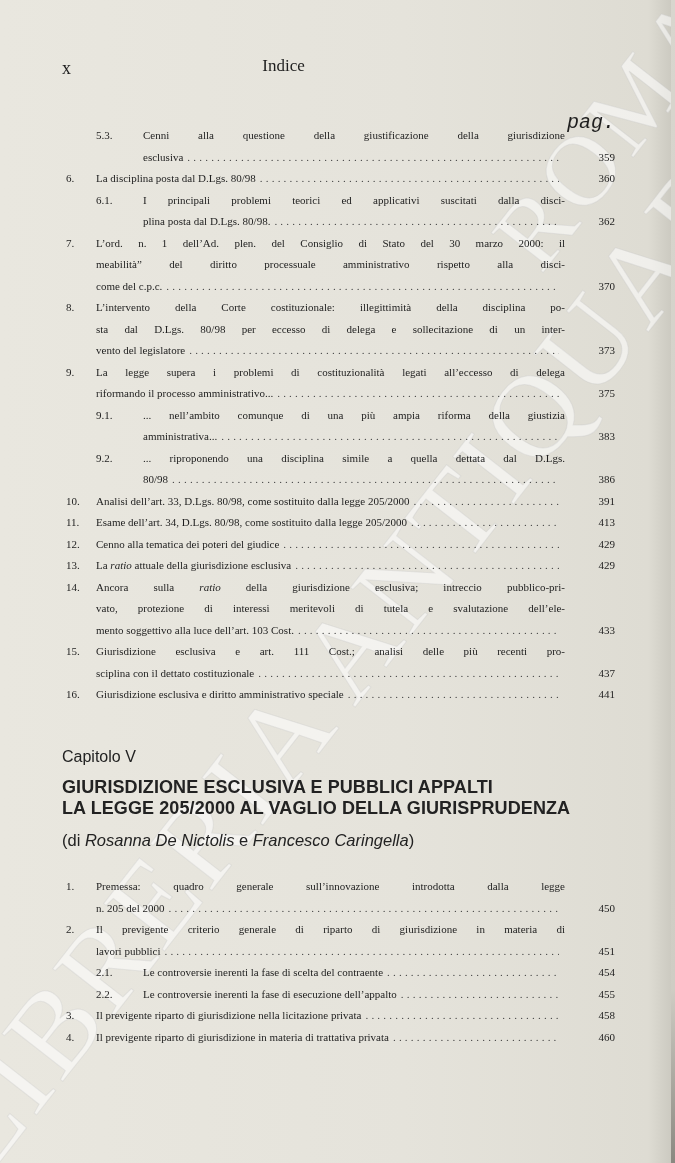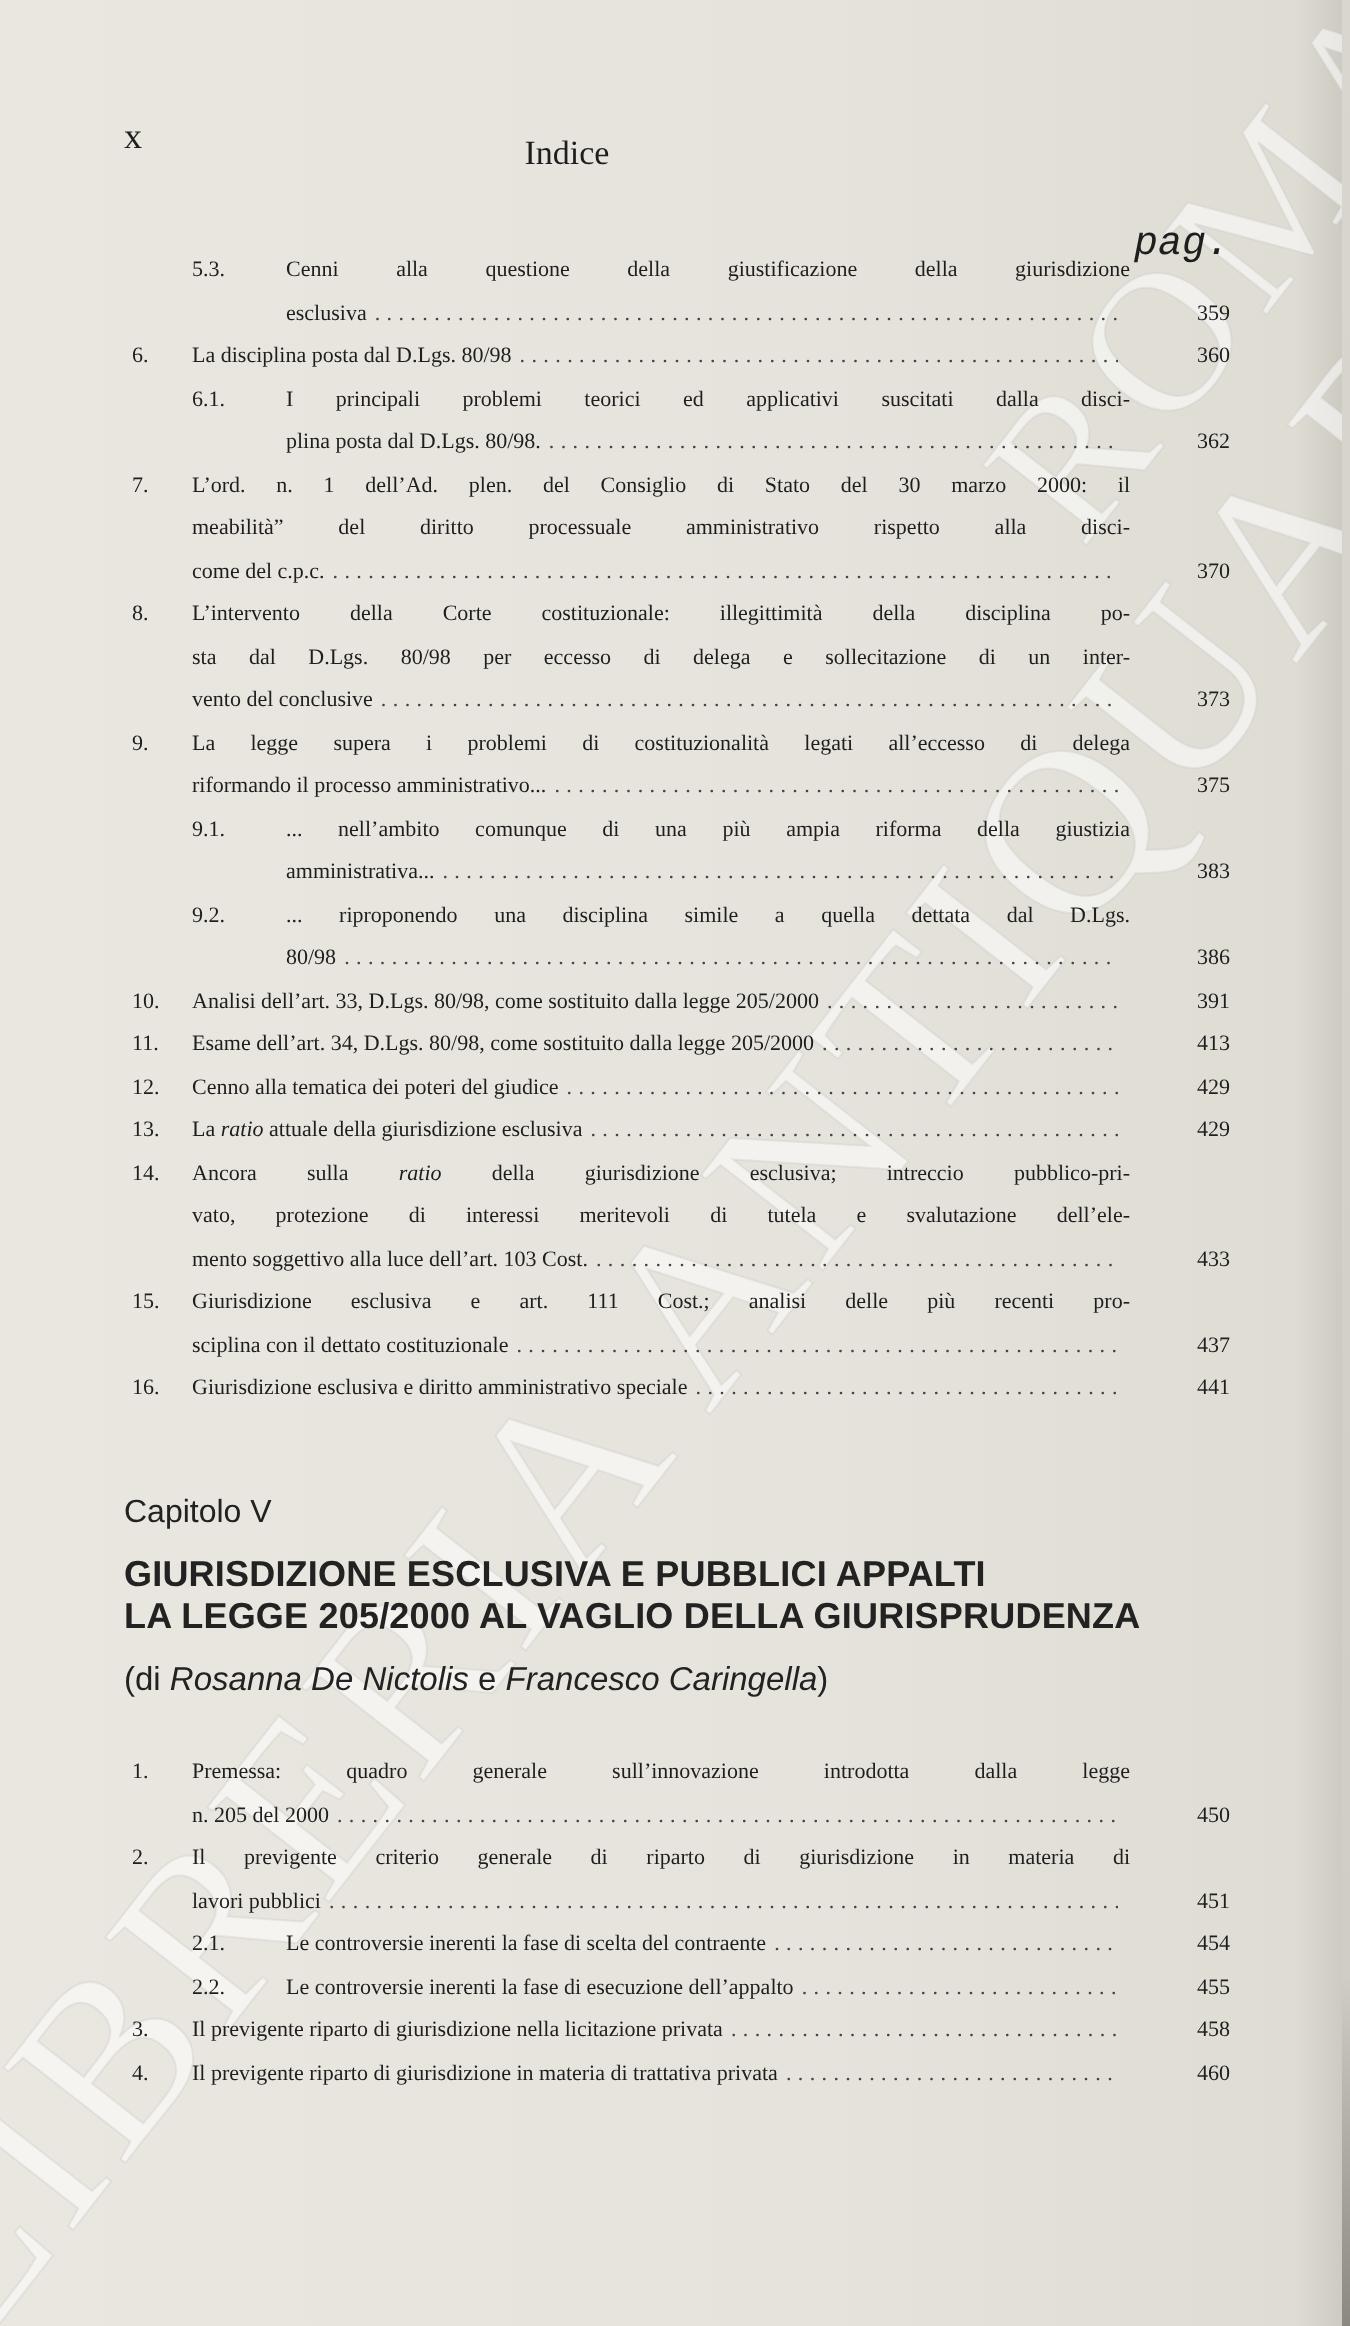--- a/index.html
+++ b/index.html
@@ -37,21 +37,21 @@
       z-index: 1;
     }
     .content { position: absolute; left: 0; top: 0; width: 675px; height: 1163px; z-index: 2; }
 
     .page-number {
       position: absolute; left: 62px; top: 58px;
       font-size: 18px;
     }
     .running-head {
       position: absolute; left: 0; width: 567px; top: 56px;
-      text-align: center; font-size: 17px; margin-top: 11px;
+      text-align: center; font-size: 17px;
     }
     .pag-label {
       position: absolute; right: 60px; top: 111px;
       font-style: italic; font-size: 20px; font-family: Liberation Mono, monospace;
     }
 
     .toc { position: absolute; left: 0; top: 125px; width: 675px; }
     .toc2 { position: absolute; left: 0; top: 876px; width: 675px; }
 
     .entry {
@@ -185,21 +185,21 @@
         <div class="entry l1">
           <span class="num">8.</span>
           <div class="text-wrap">
             <div class="line justify">
               <span class="t">L’intervento della Corte costituzionale: illegittimità della disciplina po-</span>
             </div>
             <div class="line justify">
               <span class="t">sta dal D.Lgs. 80/98 per eccesso di delega e sollecitazione di un inter-</span>
             </div>
             <div class="line">
-              <span class="t">vento del conclusive</span>
+              <span class="t">vento del legislatore</span>
               <span class="dots">........................................................................................................................</span>
             </div>
           </div>
           <span class="pg">373</span>
         </div>
         <div class="entry l1">
           <span class="num">9.</span>
           <div class="text-wrap">
             <div class="line justify">
               <span class="t">La legge supera i problemi di costituzionalità legati all’eccesso di delega</span>

